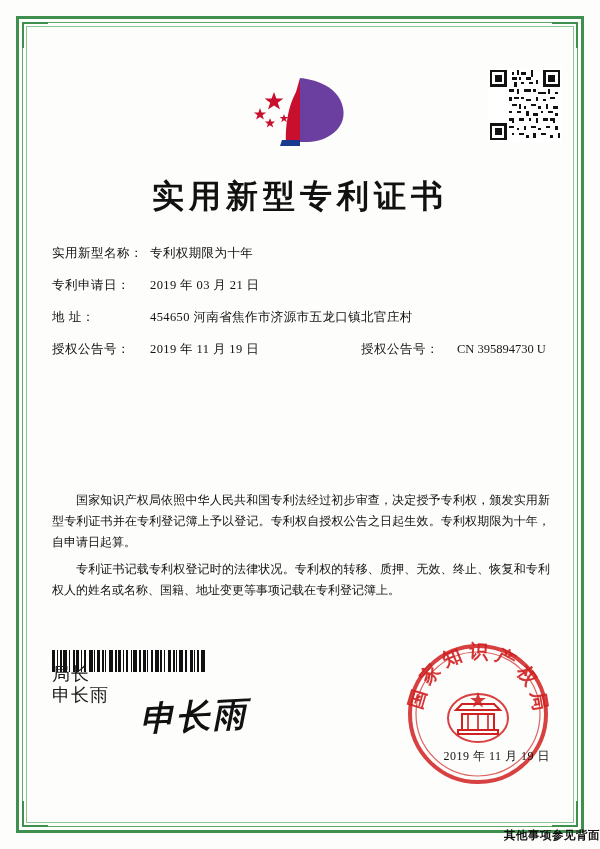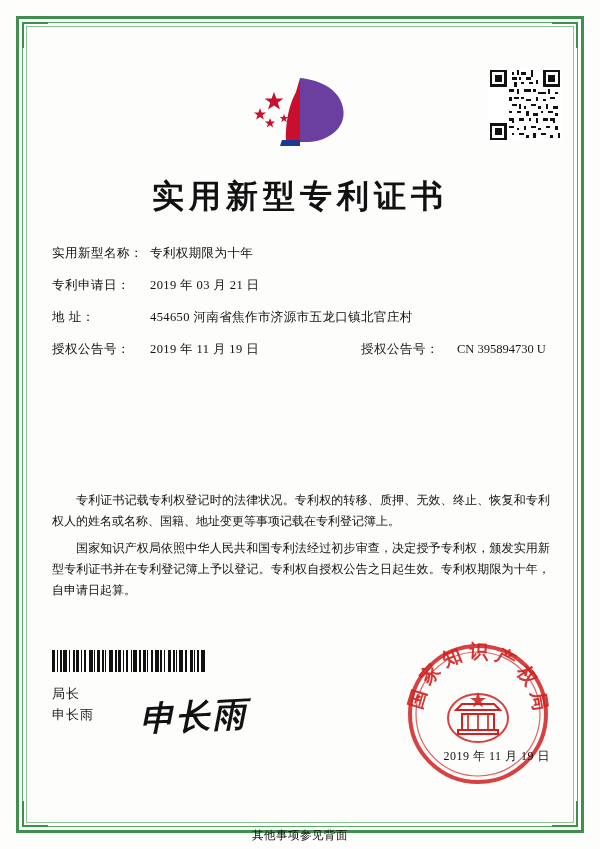--- a/index.html
+++ b/index.html
@@ -175,22 +175,22 @@
   .barcode i {
     display: block;
     height: 100%;
     background: #111;
   }
 
   
   .sig-labels {
     position: absolute;
     left: 52px;
-    top: 683px;
-    font-size: 13px;
+    top: 664px;
+    font-size: 18px;
     line-height: 21px;
     letter-spacing: 1px;
   }
   .sig-script {
     position: absolute;
     left: 140px;
     top: 694px;
     font-size: 34px;
     font-family: "DejaVu Serif", serif;
     font-style: italic;
@@ -225,24 +225,25 @@
     top: 793px;
     text-align: center;
     font-size: 12px;
     letter-spacing: 0.5px;
   }
   .footnote {
     position: absolute;
     left: 0;
     right: 0;
     top: 828px;
-    text-align: center;
+    text-align: right;
     font-size: 11.5px;
     letter-spacing: 0.5px;
     color: #111;
+    font-weight: bold;
   }
 </style>
 </head>
 <body>
 
 <div class="page">
 
   <div class="border-outer"></div>
   <div class="border-inner"></div>
   <div class="border-inner2"></div>
@@ -368,22 +369,22 @@
     </div>
     <div class="row split">
       <span class="lbl">授权公告号：</span>
       <span class="val">2019 年 11 月 19 日</span>
       <span class="lbl2">授权公告号：</span>
       <span class="val2">CN 395894730 U</span>
     </div>
   </div>
 
   <div class="paras">
+    <p>国家知识产权局依照中华人民共和国专利法经过初步审查，决定授予专利权，颁发实用新型专利证书并在专利登记簿上予以登记。专利权自授权公告之日起生效。专利权期限为十年，自申请日起算。</p>
     <p>专利证书记载专利权登记时的法律状况。专利权的转移、质押、无效、终止、恢复和专利权人的姓名或名称、国籍、地址变更等事项记载在专利登记簿上。</p>
-    <p>国家知识产权局依照中华人民共和国专利法经过初步审查，决定授予专利权，颁发实用新型专利证书并在专利登记簿上予以登记。专利权自授权公告之日起生效。专利权期限为十年，自申请日起算。</p>
   </div>
 
   <div class="barcode">
     <i style="width:3px"></i>
       <i style="width:2px;background:transparent"></i>
     <i style="width:1px"></i>
       <i style="width:2px;background:transparent"></i>
     <i style="width:2px"></i>
       <i style="width:1px;background:transparent"></i>
     <i style="width:4px"></i>

